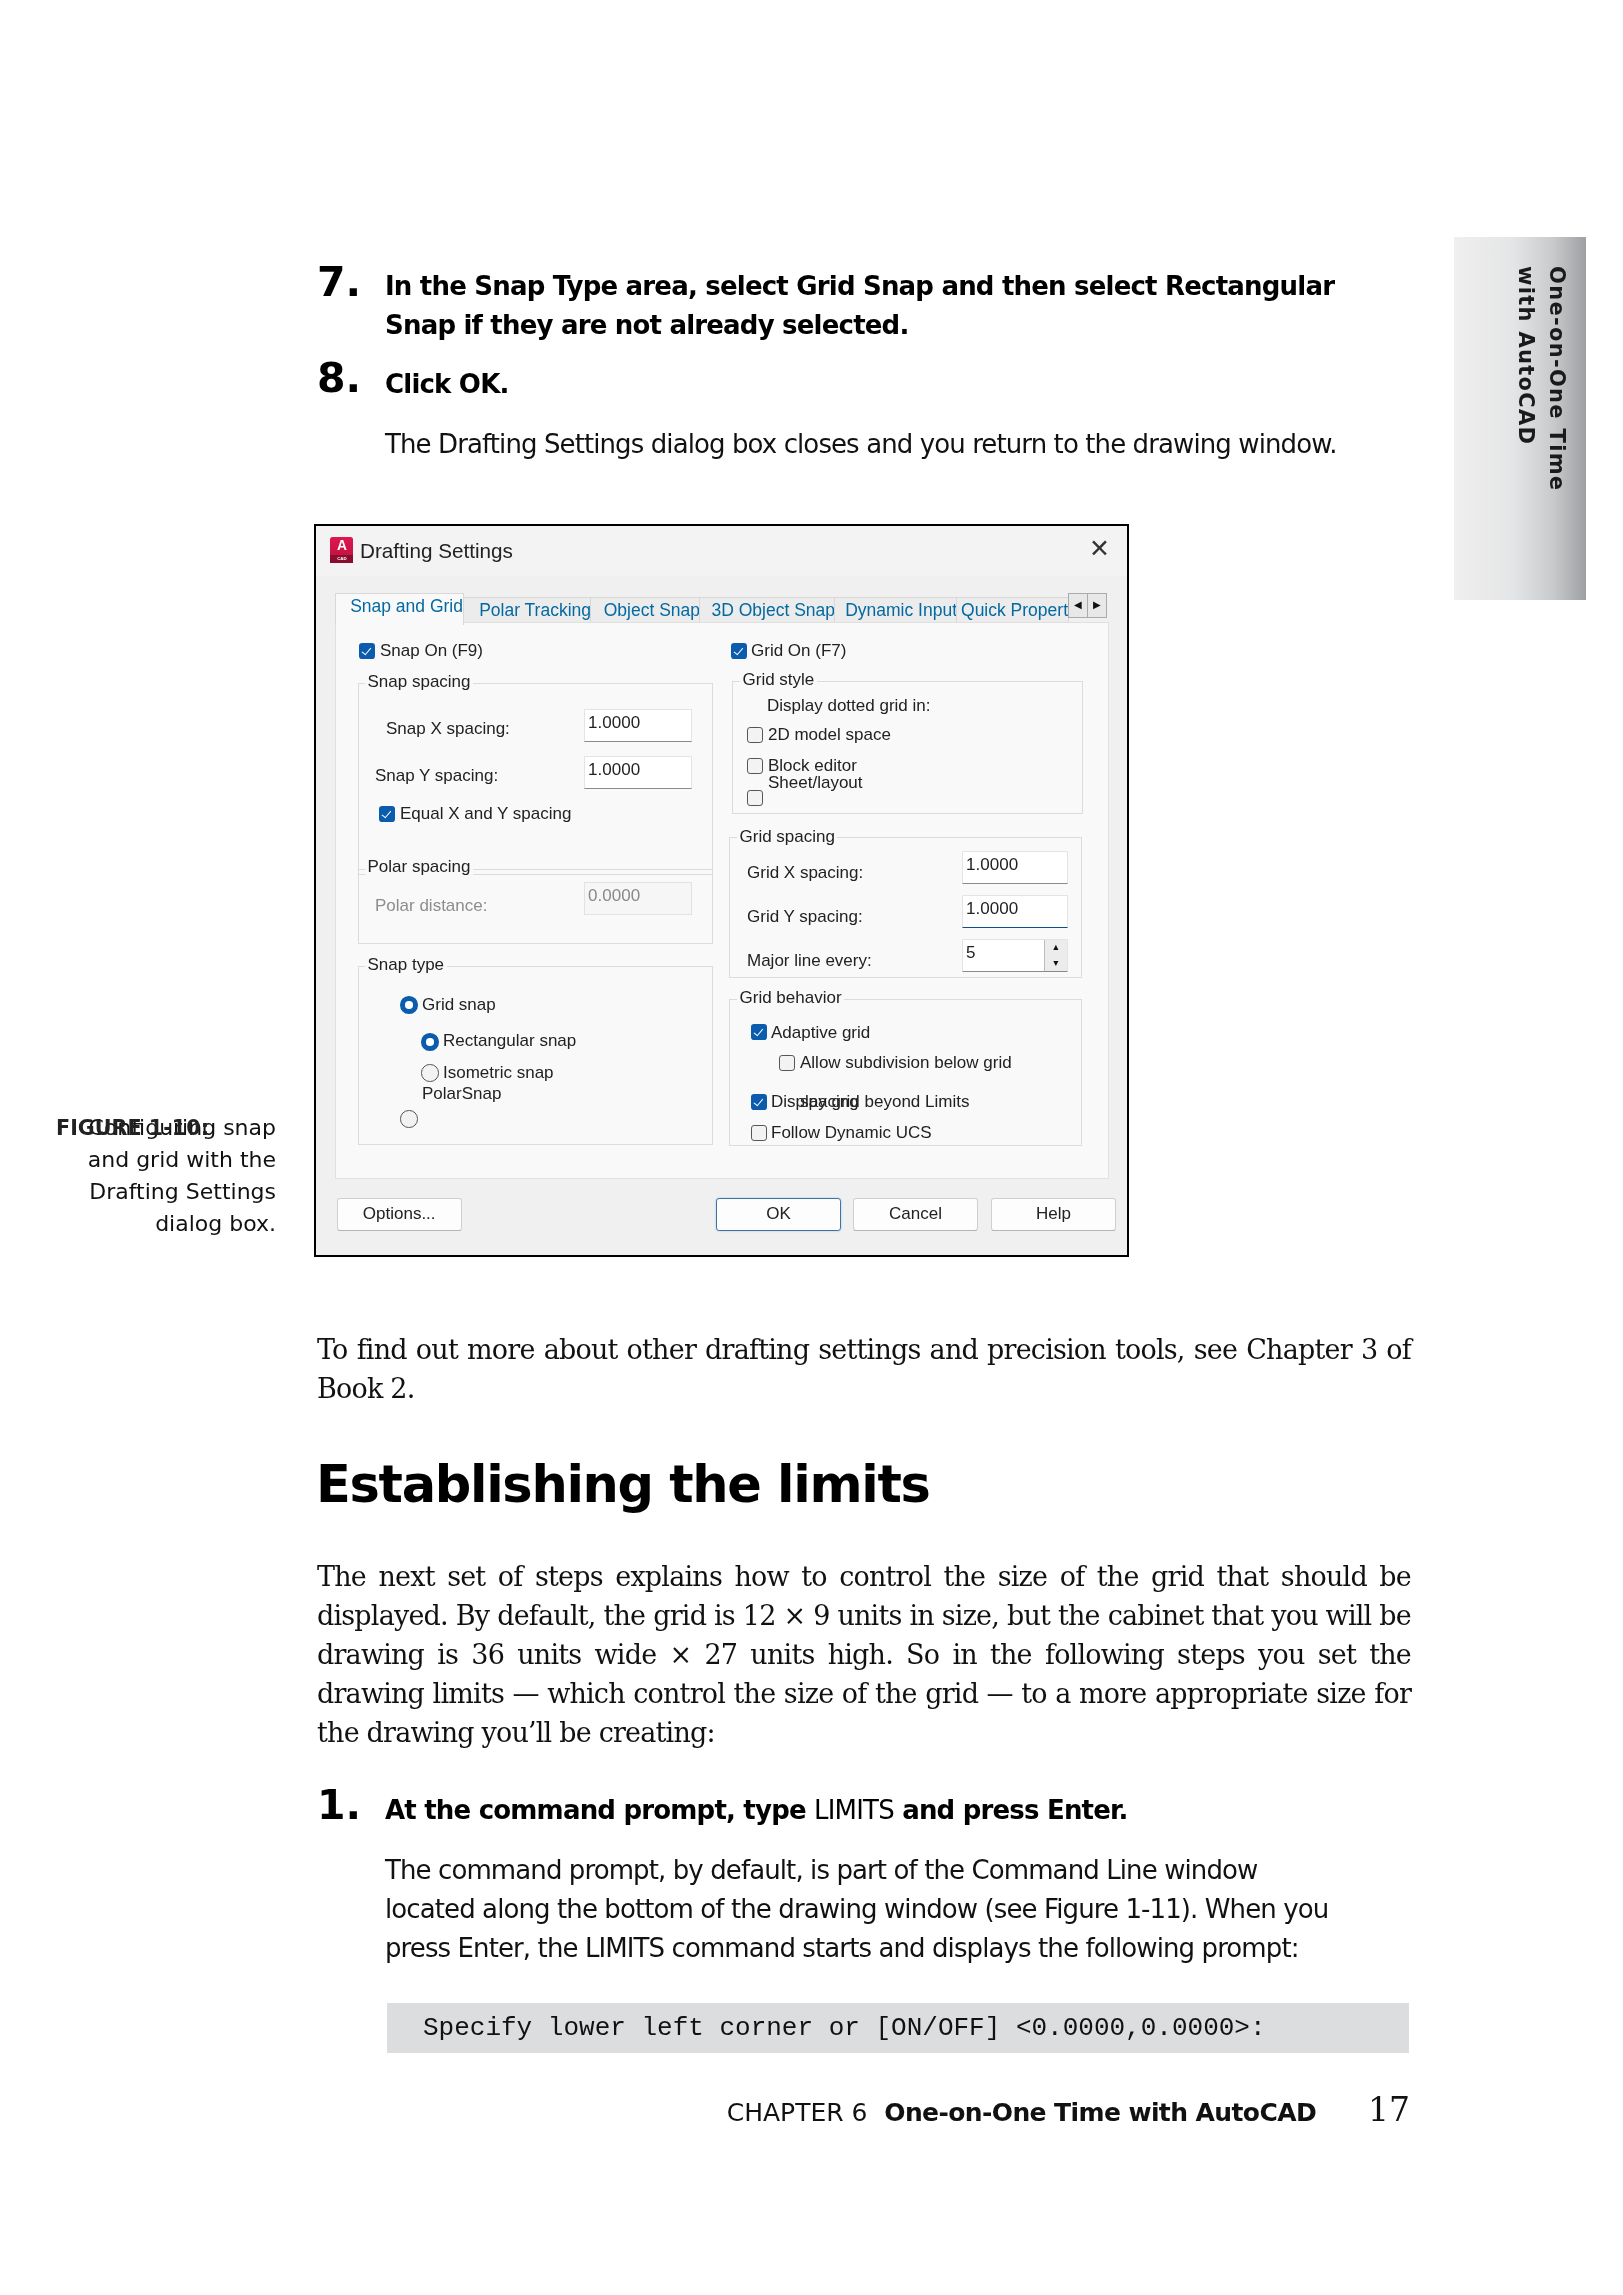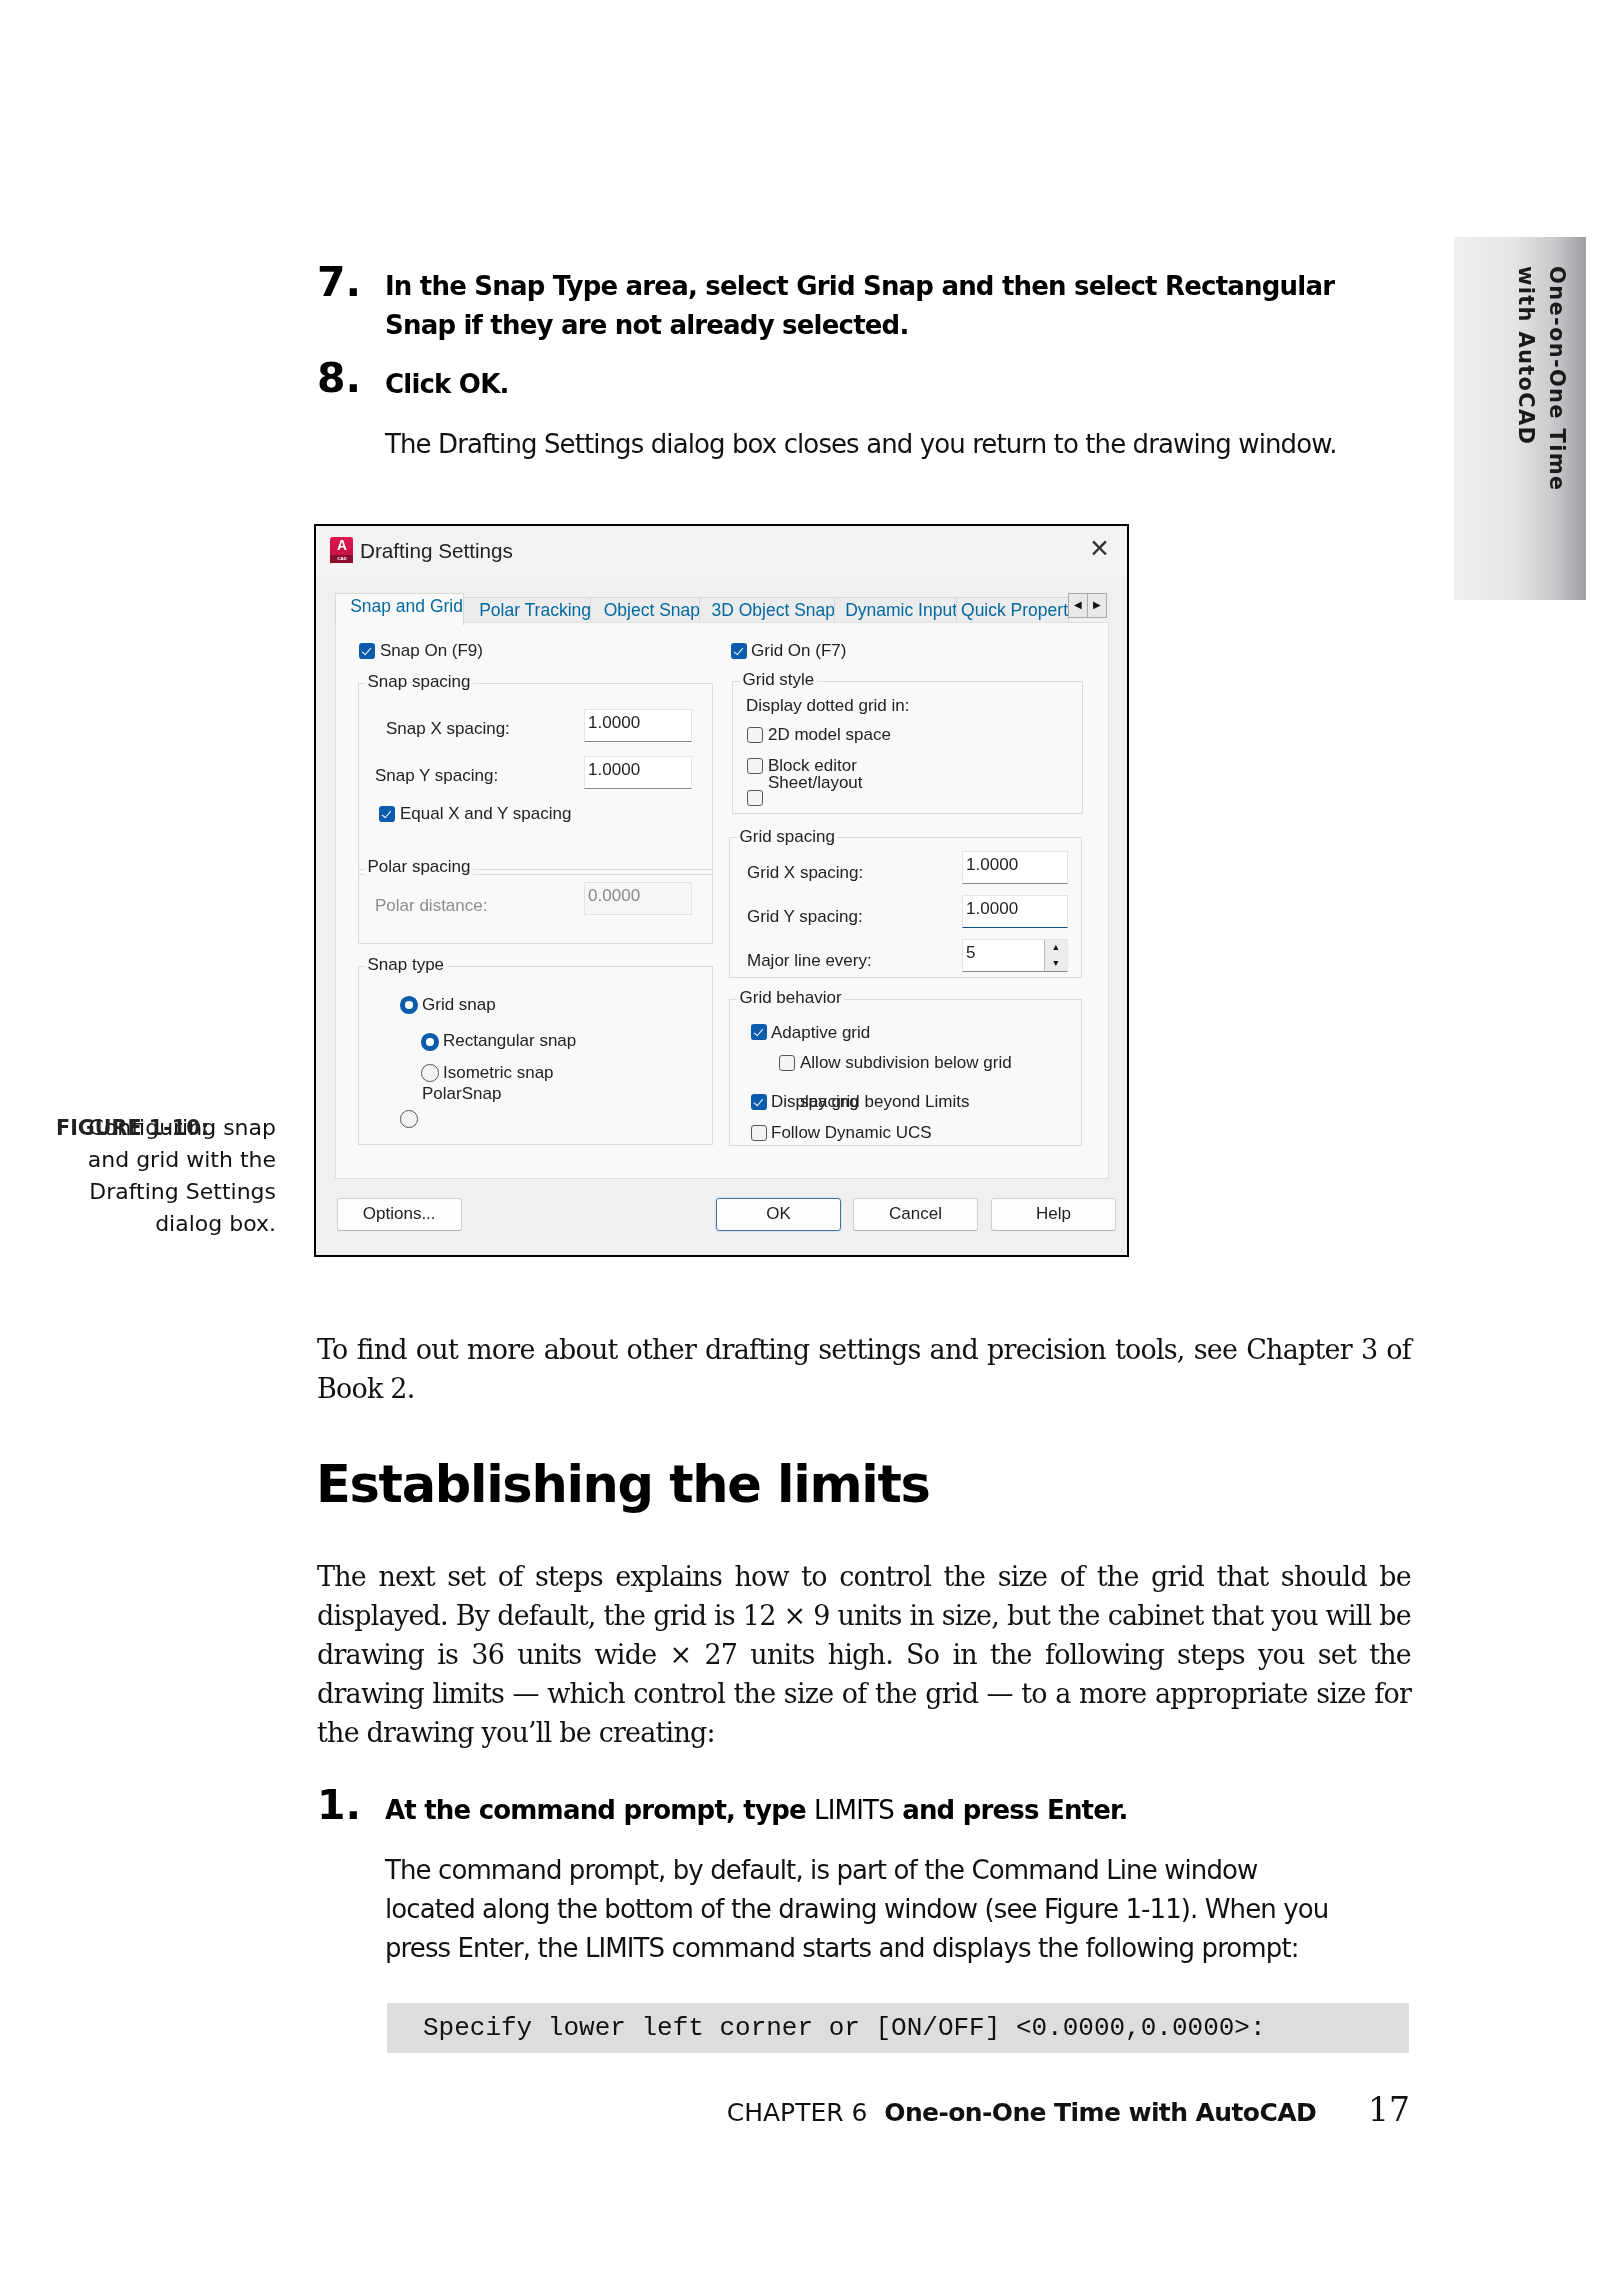--- a/index.html
+++ b/index.html
@@ -140,21 +140,21 @@
     <div class="radio off" style="left:85px; top:441px;"></div>
     <div class="lbl" style="left:107px; top:440px;">Isometric snap</div>
     <div class="radio off" style="left:64px; top:487px;"></div>
     <div class="lbl" style="left:86px; top:461px;text-align:right;">PolarSnap</div>
 
     <div class="chk on" style="left:395px; top:20px;"></div>
     <div class="lbl" style="left:415px; top:18px;">Grid On (F7)</div>
 
     <div class="group" style="left:396px; top:58px; width:351px; height:133px;"></div>
     <div class="group-title" style="left:404px; top:47px;">Grid style</div>
-    <div class="lbl" style="left:410px; top:73px;">Display dotted grid in:</div>
+    <div class="lbl" style="left:431px; top:73px;">Display dotted grid in:</div>
     <div class="chk off" style="left:411px; top:104px;"></div>
     <div class="lbl" style="left:432px; top:102px;">2D model space</div>
     <div class="chk off" style="left:411px; top:135px;"></div>
     <div class="lbl" style="left:432px; top:133px;">Block editor</div>
     <div class="chk off" style="left:411px; top:167px;"></div>
     <div class="lbl" style="left:432px; top:150px;">Sheet/layout</div>
 
     <div class="group" style="left:393px; top:214px; width:353px; height:141px;"></div>
     <div class="group-title" style="left:401px; top:204px;">Grid spacing</div>
     <div class="lbl" style="left:411px; top:240px;">Grid X spacing:</div>

